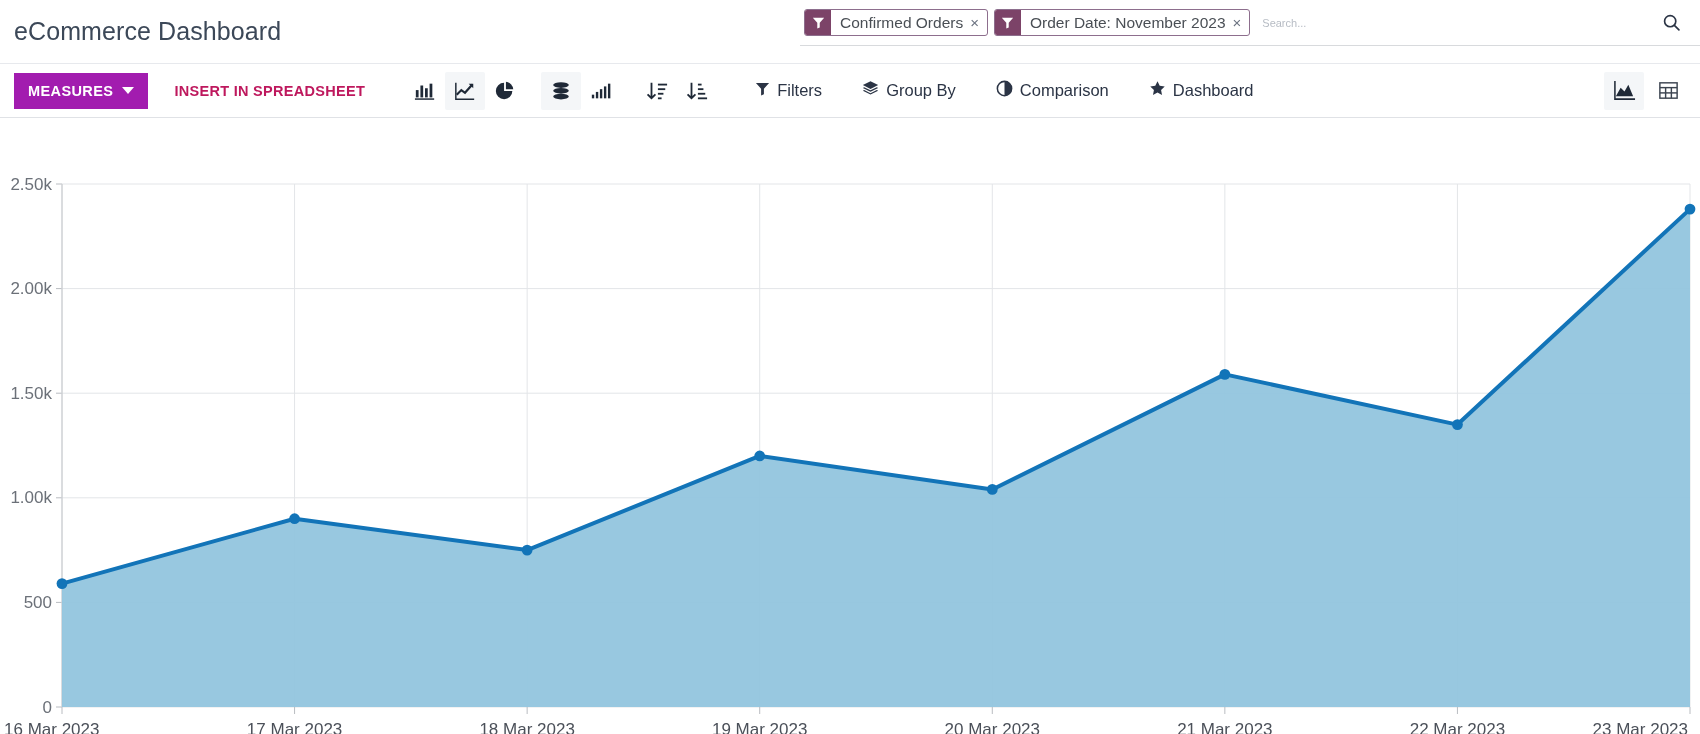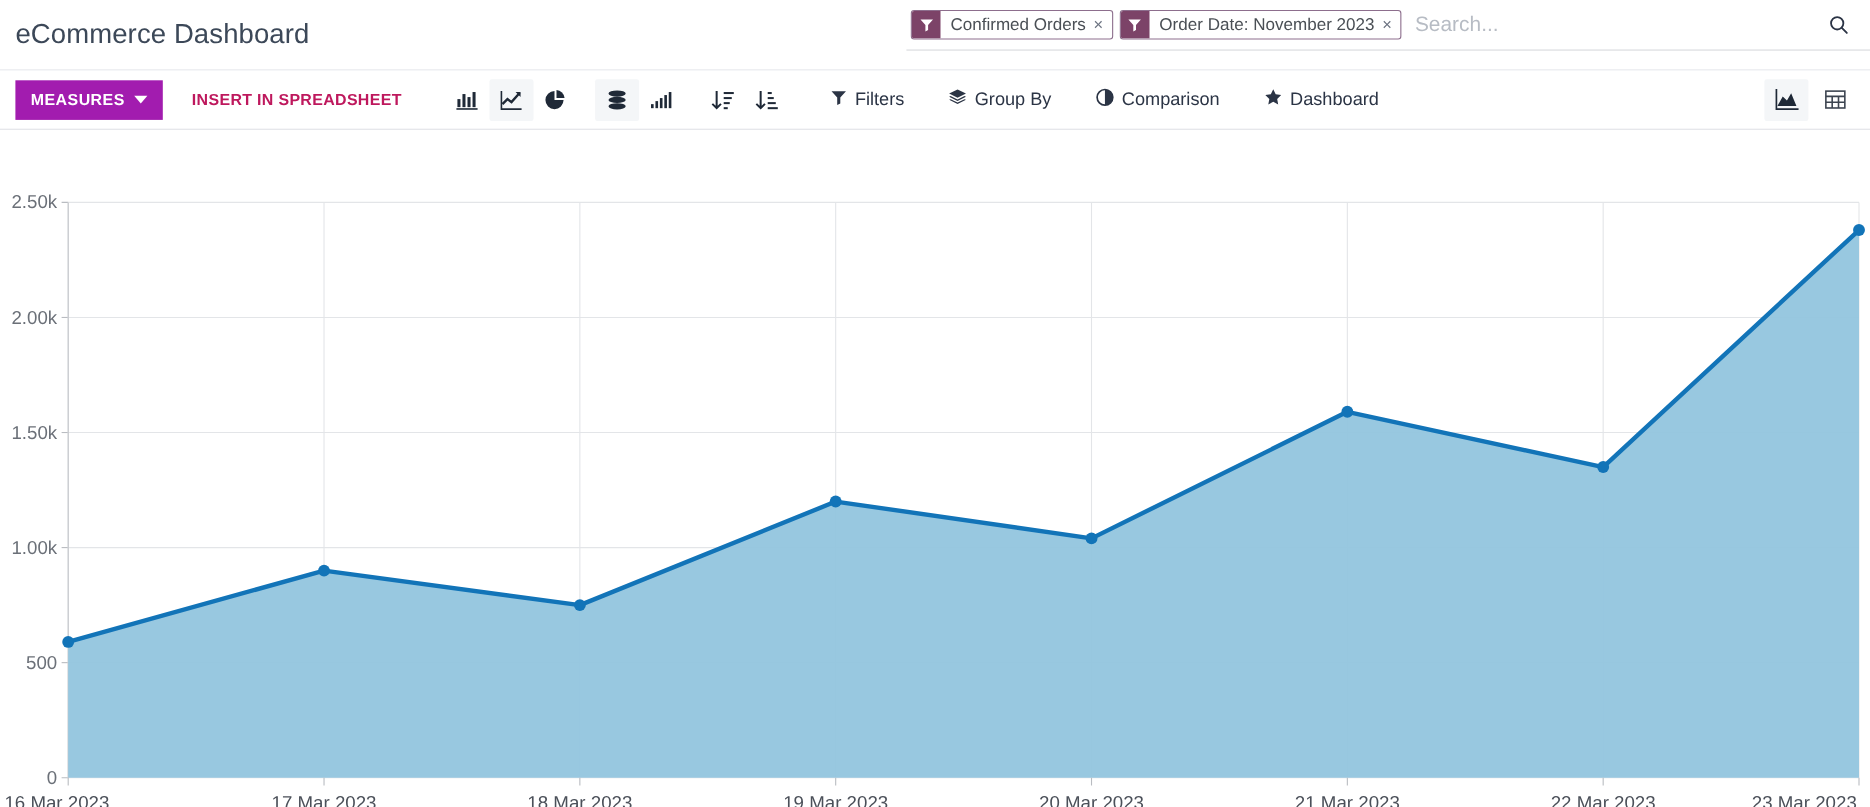--- a/index.html
+++ b/index.html
@@ -24,21 +24,21 @@
   .page-title {
     font-size: 25px;
     color: #3c4858;
     font-weight: 400;
     letter-spacing: .1px;
     white-space: nowrap;
   }
 
   .searchview {
     position: absolute;
-    left: 824px;
+    left: 800px;
     right: 0;
     top: 0;
     height: 46px;
     display: flex;
     align-items: center;
     border-bottom: 1px solid #d8dadd;
     padding-right: 8px;
   }
   .facets { display: flex; align-items: center; gap: 6px; padding-left: 4px;}
   .facet {
@@ -68,21 +68,21 @@
     display: flex; align-items: center;
     padding-right: 8px;
     color: #6b7280;
     font-size: 15px;
     cursor: pointer;
   }
   .search-input {
     flex: 1 1 auto;
     border: 0;
     outline: none;
-    font-size: 19px;
+    font-size: 11px;
     color: #c2410c;
     padding-left: 12px;
     background: transparent;
     font-family: "Liberation Sans", sans-serif;
   }
   .search-input::placeholder { color: #b7bcc4; }
   .search-btn {
     width: 42px; height: 44px;
     display: flex; align-items: center; justify-content: center;
     cursor: pointer;

